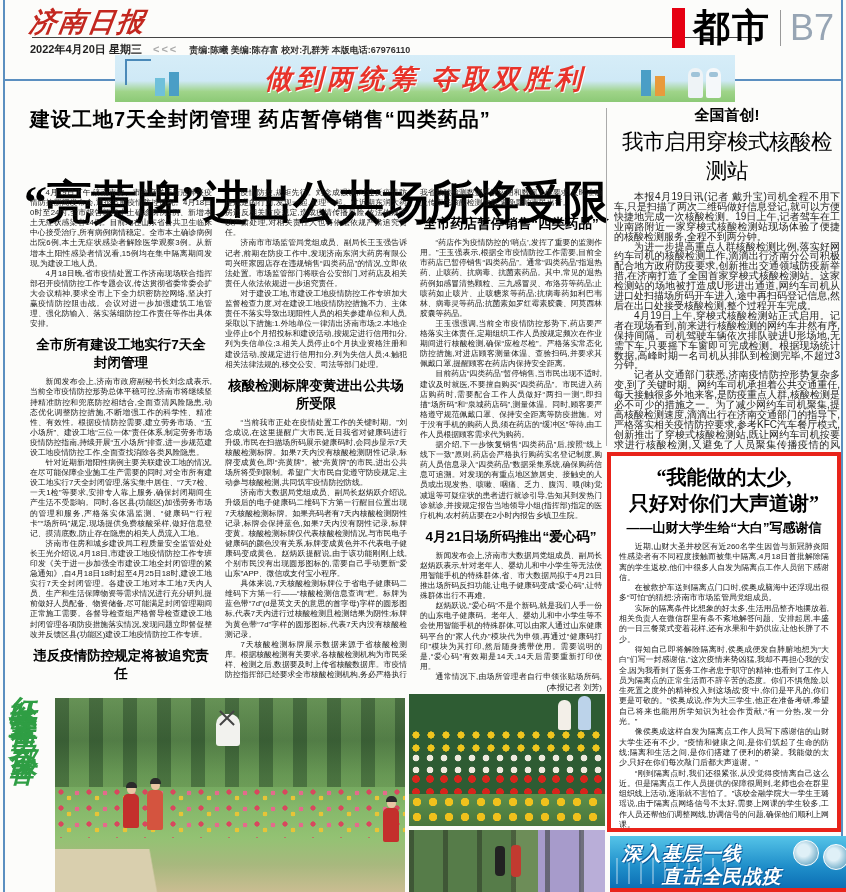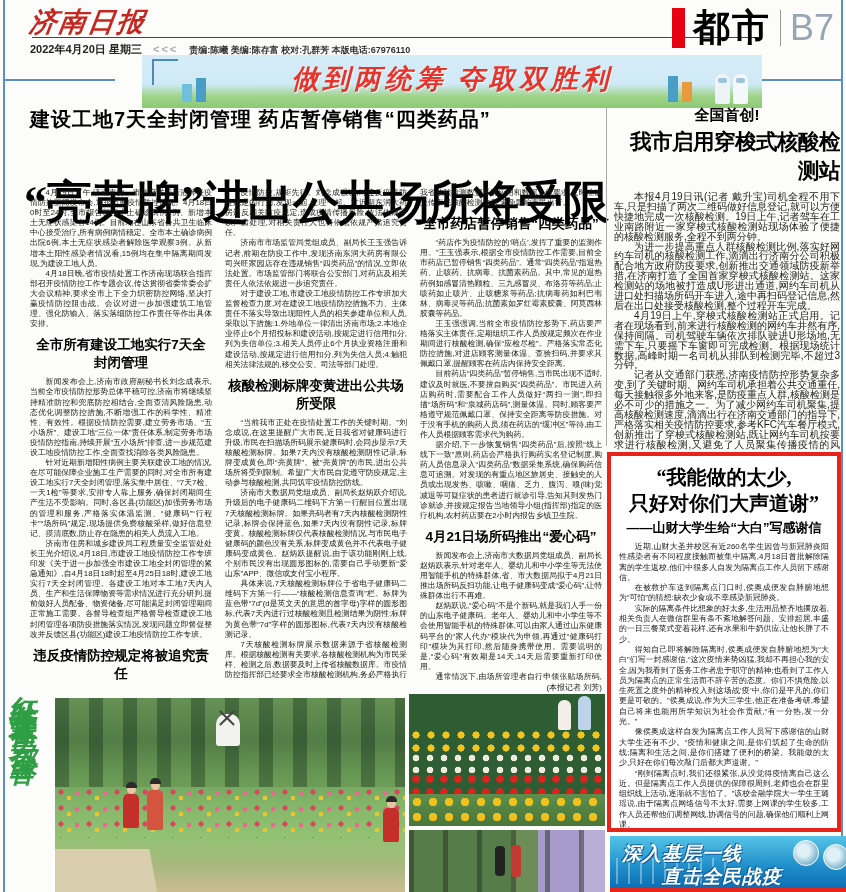--- a/index.html
+++ b/index.html
@@ -17,22 +17,22 @@
   .dateline{position:absolute;left:30px;top:42px;font-size:11px;font-weight:bold;color:#222;white-space:nowrap;}
   .dateline .arrows{color:#aaa;font-weight:bold;margin:0 8px;letter-spacing:2px;}
   .dateline .staff{font-size:9px;font-weight:bold;color:#333;}
   .sect{position:absolute;right:12px;top:6px;display:flex;align-items:center;height:44px;}
   .sect .bar{width:13px;height:40px;background:#e60012;margin-right:8px;}
   .sect .name{font-size:37px;font-weight:900;color:#000000;letter-spacing:2px;}
   .sect .div{width:1px;height:36px;background:#999;margin:0 9px;}
   .sect .pg{font-size:36px;color:#97a5b4;font-weight:400;}
 
   
-  .banner{position:absolute;left:115px;top:55px;width:620px;height:53px;overflow:hidden;
-          background:linear-gradient(180deg,#d6edf8 0%,#cfe9f6 55%,#9fd489 78%,#8cc976 100%);margin-left:27px;}
+  .banner{position:absolute;left:115px;top:55px;width:620px;height:47px;overflow:hidden;
+          background:linear-gradient(180deg,#d6edf8 0%,#cfe9f6 55%,#9fd489 78%,#8cc976 100%);}
   .banner .bld{position:absolute;bottom:6px;width:10px;background:#5fb7d4;}
   .banner .slogan{position:absolute;left:0;right:0;top:6px;text-align:center;
           font-family:"Liberation Serif","DejaVu Serif",serif;font-weight:900;font-style:italic;
           font-size:27px;color:#e8332a;letter-spacing:4px;text-shadow:1px 1px 0 #fff;}
   .banner .medic{position:absolute;right:14px;bottom:4px;width:15px;height:30px;background:#f5f8fa;
           border-radius:7px 7px 2px 2px;box-shadow:-18px 0 0 #eef3f6;}
   .banner .medic:before{content:"";position:absolute;top:4px;left:3px;width:9px;height:5px;background:#9fc3d8;border-radius:2px;box-shadow:-18px 0 0 #9fc3d8;}
   .banner .crane{position:absolute;left:10px;top:4px;width:2px;height:26px;background:#4a89b8;}
   .banner .crane:before{content:"";position:absolute;top:0;left:0;width:26px;height:2px;background:#4a89b8;}
 
@@ -50,22 +50,22 @@
   .cols h3{margin:7px 0 5px;font-size:13.5px;font-weight:900;text-align:center;color:#000;
            break-inside:avoid;}
   .byline-main{position:absolute;left:410px;top:682px;width:192px;text-align:right;
            font-size:8px;color:#1a1a1a;background:#fcfcfa;}
 
   .vrule{position:absolute;left:606px;top:108px;width:1px;height:338px;background:#aaa;}
 
   
   .r-art{position:absolute;left:614px;top:106px;width:226px;height:344px;overflow:hidden;}
   .r-kicker{font-size:15px;font-weight:900;text-align:center;margin:0 0 2px;color:#000;}
-  .r-title{font-family:"Liberation Serif","DejaVu Serif",serif;font-size:21.5px;font-weight:700;
-           text-align:right;margin:0 0 7px;color:#000;letter-spacing:-0.5px;}
+  .r-title{font-family:"Liberation Serif","DejaVu Serif",serif;font-size:21.5px;font-weight:400;
+           text-align:center;margin:0 0 7px;color:#000;letter-spacing:-0.5px;}
   .r-art p{margin:0;font-size:10px;line-height:9.9px;text-align:justify;text-indent:2em;}
 
   
   .letter{position:absolute;left:607px;top:452px;width:234px;height:380px;box-sizing:border-box;
           border:4px solid #e8231a;background:#fff;padding:6px 8px 4px;overflow:hidden;}
   .l-title{font-family:"Liberation Serif","DejaVu Serif",serif;font-size:20px;font-weight:900;
            text-align:center;line-height:1.3;margin:2px 0 3px;color:#000;}
   .l-sub{font-size:13px;font-weight:900;text-align:center;margin:0 0 5px;color:#000;}
   .letter p{margin:0;font-size:7.9px;line-height:10.3px;text-align:justify;text-indent:2em;}
 
@@ -204,21 +204,21 @@
     <p>记者从交通部门获悉,济南疫情防控形势复杂多变,到了关键时期。网约车司机承担着公共交通重任,每天接触很多外地来客,是防疫重点人群,核酸检测是必不可少的措施之一。为了减少网约车司机聚集,提高核酸检测速度,滴滴出行在济南交通部门的指导下,严格落实相关疫情防控要求,参考KFC汽车餐厅模式,创新推出了穿梭式核酸检测站,既让网约车司机按要求进行核酸检测,又避免了人员聚集传播疫情的风险。本次核酸检测专场的时间为4月19日至24日,每天预计检测500人,主要为网约车司机和部分出租车司机提供服务。下一步,他们将根据实际情况决定是否延长检测日期。</p>
   </div>
 
   <div class="letter">
     <div class="l-title">
       <span>“我能做的太少,</span><br>
       <span>只好对你们大声道谢”</span>
     </div>
     <div class="l-sub">——山财大学生给“大白”写感谢信</div>
     <p>近期,山财大圣井校区有近260名学生因曾与新冠肺炎阳性感染者有不同程度接触而被集中隔离,4月18日首批解除隔离的学生返校,他们中很多人自发为隔离点工作人员留下感谢信。</p>
-    <p>在被救护车送到隔离点门口时,侯奥成便发自肺腑地想为“可怕”的猜想:缺衣少食或不幸感染新冠肺炎。</p>
+    <p>在被救护车送到隔离点门口时,侯奥成脑海中还浮现出很多“可怕”的猜想:济南市市场监管局党组成员。</p>
     <p>实际的隔离条件比想象的好太多,生活用品整齐地摆放着,相关负责人在微信群里有条不紊地解答问题、安排起居,丰盛的一日三餐菜式变着花样,还有水果和牛奶供应,让他长胖了不少。</p>
     <p>得知自己即将解除隔离时,侯奥成便发自肺腑地想为“大白”们写一封感谢信,“这次疫情来势凶猛,我却不再担心我的安全,因为我看到了医务工作者忠于职守的精神;也看到了工作人员为隔离点的正常生活而不辞辛苦的态度。你们不惧危险,以生死置之度外的精神投入到这场战‘疫’中,你们是平凡的,你们更是可敬的。”侯奥成说,作为大三学生,他正在准备考研,希望自己将来也能用所学知识为社会作贡献,“有一分热,发一分光。”</p>
     <p>像侯奥成这样自发为隔离点工作人员写下感谢信的山财大学生还有不少。“疫情和健康之间,是你们筑起了生命的防线;隔离和生活之间,是你们搭建了便利的桥梁。我能做的太少,只好在你们每次敲门后都大声道谢。”</p>
     <p>“刚到隔离点时,我们还很紧张,从没觉得疫情离自己这么近。但是隔离点工作人员提供的保障很周到,老师也会在群里组织线上活动,逐渐就不害怕了。”该校金融学院大一学生王璐瑶说,由于隔离点网络信号不太好,需要上网课的学生较多,工作人员还帮他们调整网线,协调信号的问题,确保他们顺利上网课。</p>
 
   </div>
 
   <div class="calli">红叶谷叠翠春色美 郁金香</div>
 
   <div class="photo ph-main">

